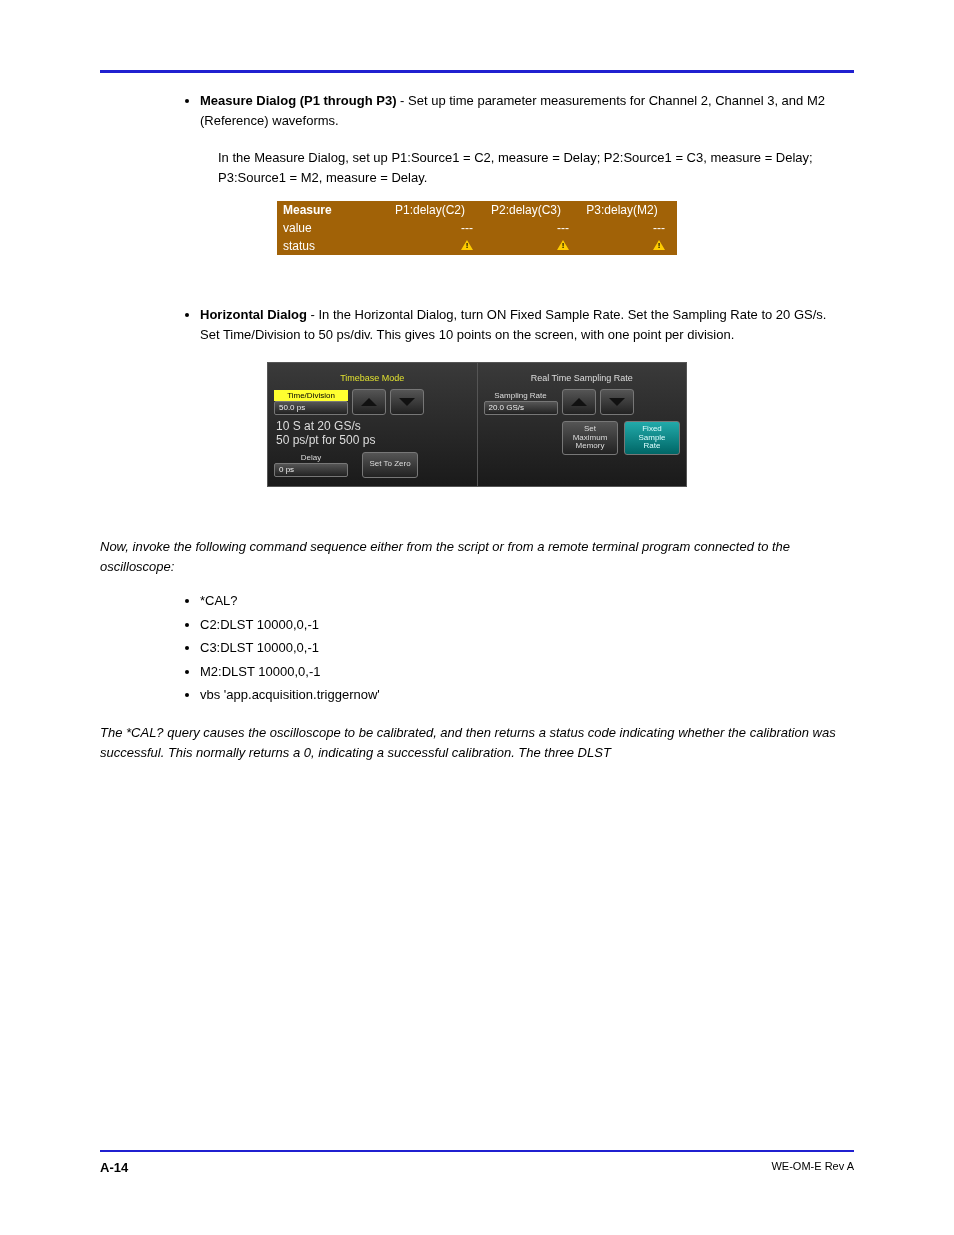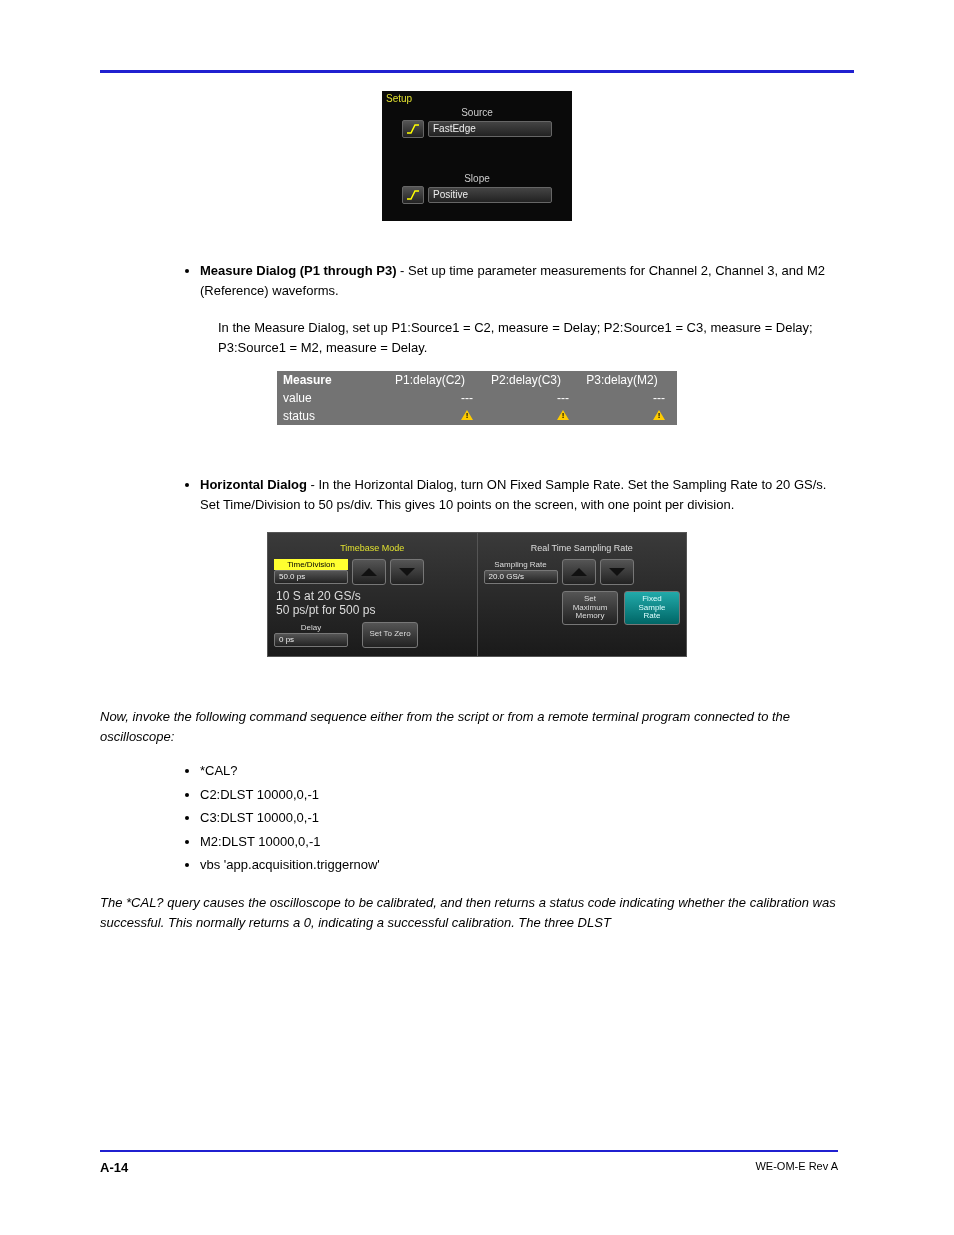--- a/index.html
+++ b/index.html
@@ -99,21 +99,21 @@
   .body-para {
     font-size: 13px;
     line-height: 1.55;
     margin: 14px 0;
     font-style: italic;
   }
 
   
   .measure-panel {
     width: 400px;
-    background: #737373;
+    background: #a16207;
     color: #fff;
     margin: 0 auto 50px auto;
     font-size: 12px;
   }
   .measure-panel .row {
     display: flex;
     height: 18px;
     align-items: center;
   }
   .measure-panel .c0 { width: 110px; padding-left: 6px; }
@@ -155,21 +155,21 @@
   }
   .tb-col:last-child { border-right: none; }
   .tb-title {
     text-align: center;
     color: #e0e030;
     font-size: 9px;
     margin-bottom: 6px;
     margin-top: 6px;
   }
   .tb-title.white { color: #ddd; }
-  .tb-row { display: flex; align-items: flex-start; gap: 4px; margin-bottom: 4px; }
+  .tb-row { display: flex; align-items: center; gap: 4px; margin-bottom: 4px; }
   .tb-field-label {
     font-size: 8px;
     color: #ddd;
     text-align: center;
     width: 74px;
     padding: 1px 0;
   }
   .tb-field-label.hl {
     background: #ffff30;
     color: #000;
@@ -231,62 +231,37 @@
   }
   .tb-lower-row {
     display:flex;
     align-items:center;
     gap:14px;
     margin-top:4px;
   }
 
   .footer {
     position: absolute;
-    left: 100px; right: 116px;
+    left: 100px; right: 100px;
     bottom: 60px;
   }
   .footer-row {
     display: flex;
     justify-content: space-between;
     font-size: 11px;
     color: #000;
   }
   .footer-row .pg { font-weight: bold; font-size: 13px; }
 </style>
 </head>
 <body>
 
 <div class="page">
   <div class="blue-rule"></div>
 
-  <div class="setup-panel">
-    <div class="title">Setup</div>
-    <div class="setup-group src">
-      <div class="lbl">Source</div>
-      <div class="setup-row">
-        <div class="icon-box">
-          <svg width="14" height="12" viewBox="0 0 14 12">
-              <path d="M1 10 H5 L9 2 H13" stroke="#ff0" stroke-width="1.5" fill="none"></path>
-            </svg>
-        </div>
-        <div class="val-box">FastEdge</div>
-      </div>
-    </div>
-    <div class="setup-group slp">
-      <div class="lbl">Slope</div>
-      <div class="setup-row">
-        <div class="icon-box">
-          <svg width="14" height="12" viewBox="0 0 14 12">
-              <path d="M1 10 H5 L9 2 H13" stroke="#ff0" stroke-width="1.5" fill="none"></path>
-            </svg>
-        </div>
-        <div class="val-box">Positive</div>
-      </div>
-    </div>
-  </div>
 
   <ul class="bullets">
     <li>
       <span class="bold">Measure Dialog (P1 through P3) </span><span>- Set up time parameter measurements for Channel 2, Channel 3, and M2 (Reference) waveforms.</span>
     </li>
   </ul>
   <p class="indent-para">In the Measure Dialog, set up P1:Source1 = C2, measure = Delay; P2:Source1 = C3, measure = Delay; P3:Source1 = M2, measure = Delay.</p>
 
   <div class="measure-panel">
     <div class="row hdr">

